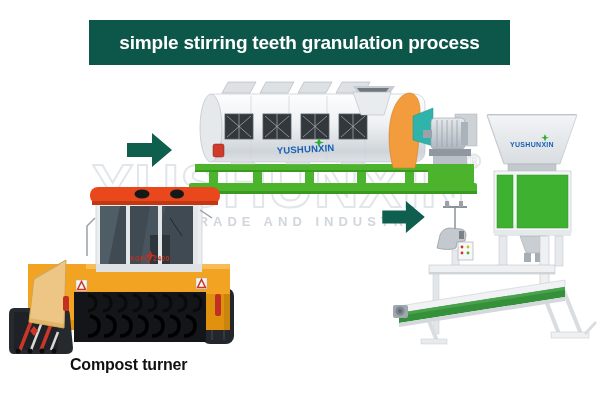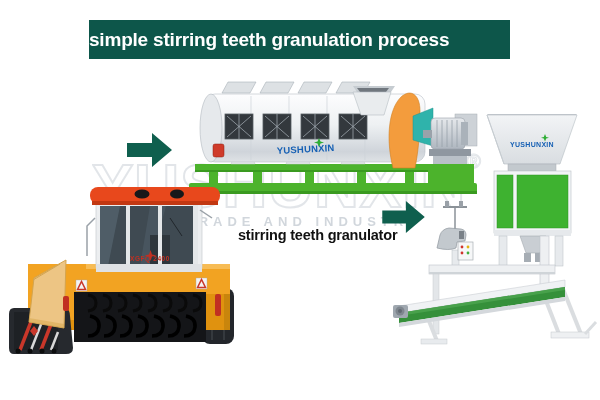--- a/index.html
+++ b/index.html
@@ -1,21 +1,21 @@
 <!DOCTYPE html>
 <html style="--banner-teal: #0d564a; --arrow-teal: #0f5f4e; --title-white: #ffffff; --label-black: #111111; --machine-green: #4cb32c; --machine-green-dark: #3a9a20; --bag-green: #3eb230; --belt-green: #35903a; --housing-orange: #f39c3d; --cone-cyan: #2fb3ab; --turner-orange: #f2a322; --turner-orange-dark: #e0920f; --turner-tan: #edc584; --roof-red: #e8481c; --logo-blue: #1660b4; --logo-star-green: #2fae35; --cab-text-red: #c13022; --watermark-gray: #c6cdd4;"><head>
 <meta charset="utf-8">
 <style>
   html,body{margin:0;padding:0;background:#fff;}
   .canvas{position:relative;width:600px;height:400px;background:#ffffff;overflow:hidden;
           font-family:"Liberation Sans",sans-serif;}
 
   
-  .banner{position:absolute;left:89px;top:20px;width:421px;height:39px;
-          background:var(--banner-teal,#0d564a);display:flex;align-items:center;z-index:5;}
+  .banner{position:absolute;left:89px;top:20px;width:421px;height:45px;
+          background:var(--banner-teal,#0d564a);display:flex;align-items:center;justify-content:center;z-index:5;}
   .banner .title{color:var(--title-white,#ffffff);font-size:19px;font-weight:bold;
                  letter-spacing:-0.2px;white-space:nowrap;}
 
   
   .wm-brand{position:absolute;left:92px;top:150px;z-index:1;font-size:62px;font-weight:bold;
             letter-spacing:1px;white-space:nowrap;color:transparent;
             -webkit-text-stroke:2px var(--watermark-gray,#c6cdd4);opacity:.5;}
   .wm-brand .reg{font-size:20px;vertical-align:top;-webkit-text-stroke:1px var(--watermark-gray,#c6cdd4);}
   .wm-tagline{position:absolute;left:150px;top:214px;z-index:1;font-size:13px;font-weight:bold;
               letter-spacing:5px;color:var(--watermark-gray,#c6cdd4);opacity:.8;white-space:nowrap;}
@@ -326,15 +326,15 @@
     </g>
   </svg>
 
   <svg class="arrow" style="left:127px;top:132px" width="46" height="36" viewBox="0 0 46 36">
     <polygon class="f-teal" points="0,11 25,11 25,1 45,18 25,35 25,25 0,25"></polygon>
   </svg>
   <svg class="arrow" style="left:381px;top:200px" width="46" height="34" viewBox="0 0 46 36">
     <polygon class="f-teal" points="0,11 25,11 25,1 45,18 25,35 25,25 0,25"></polygon>
   </svg>
 
-  <div class="label" id="label-granulator">stirring teeth granulator</div>
+  <div class="label" id="label-compost">Compost turner</div>
 
 </div>
 
 </body></html>

